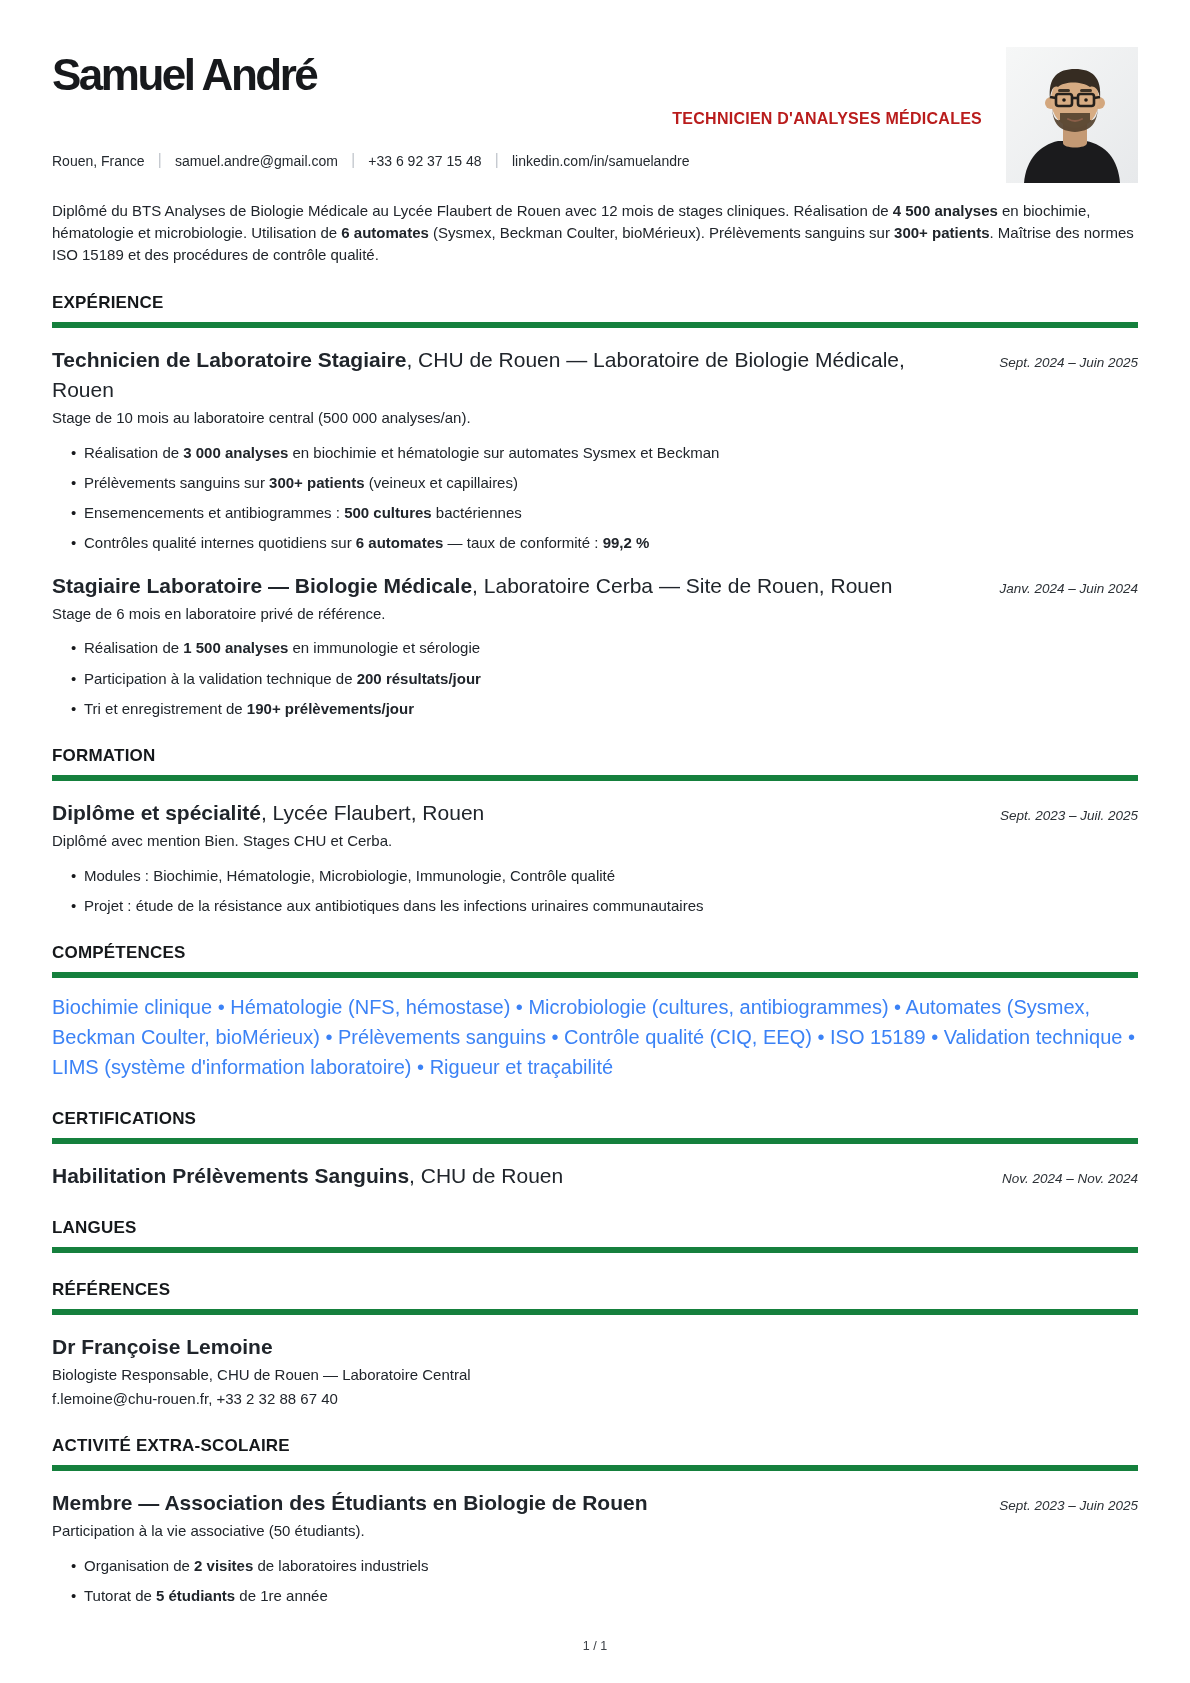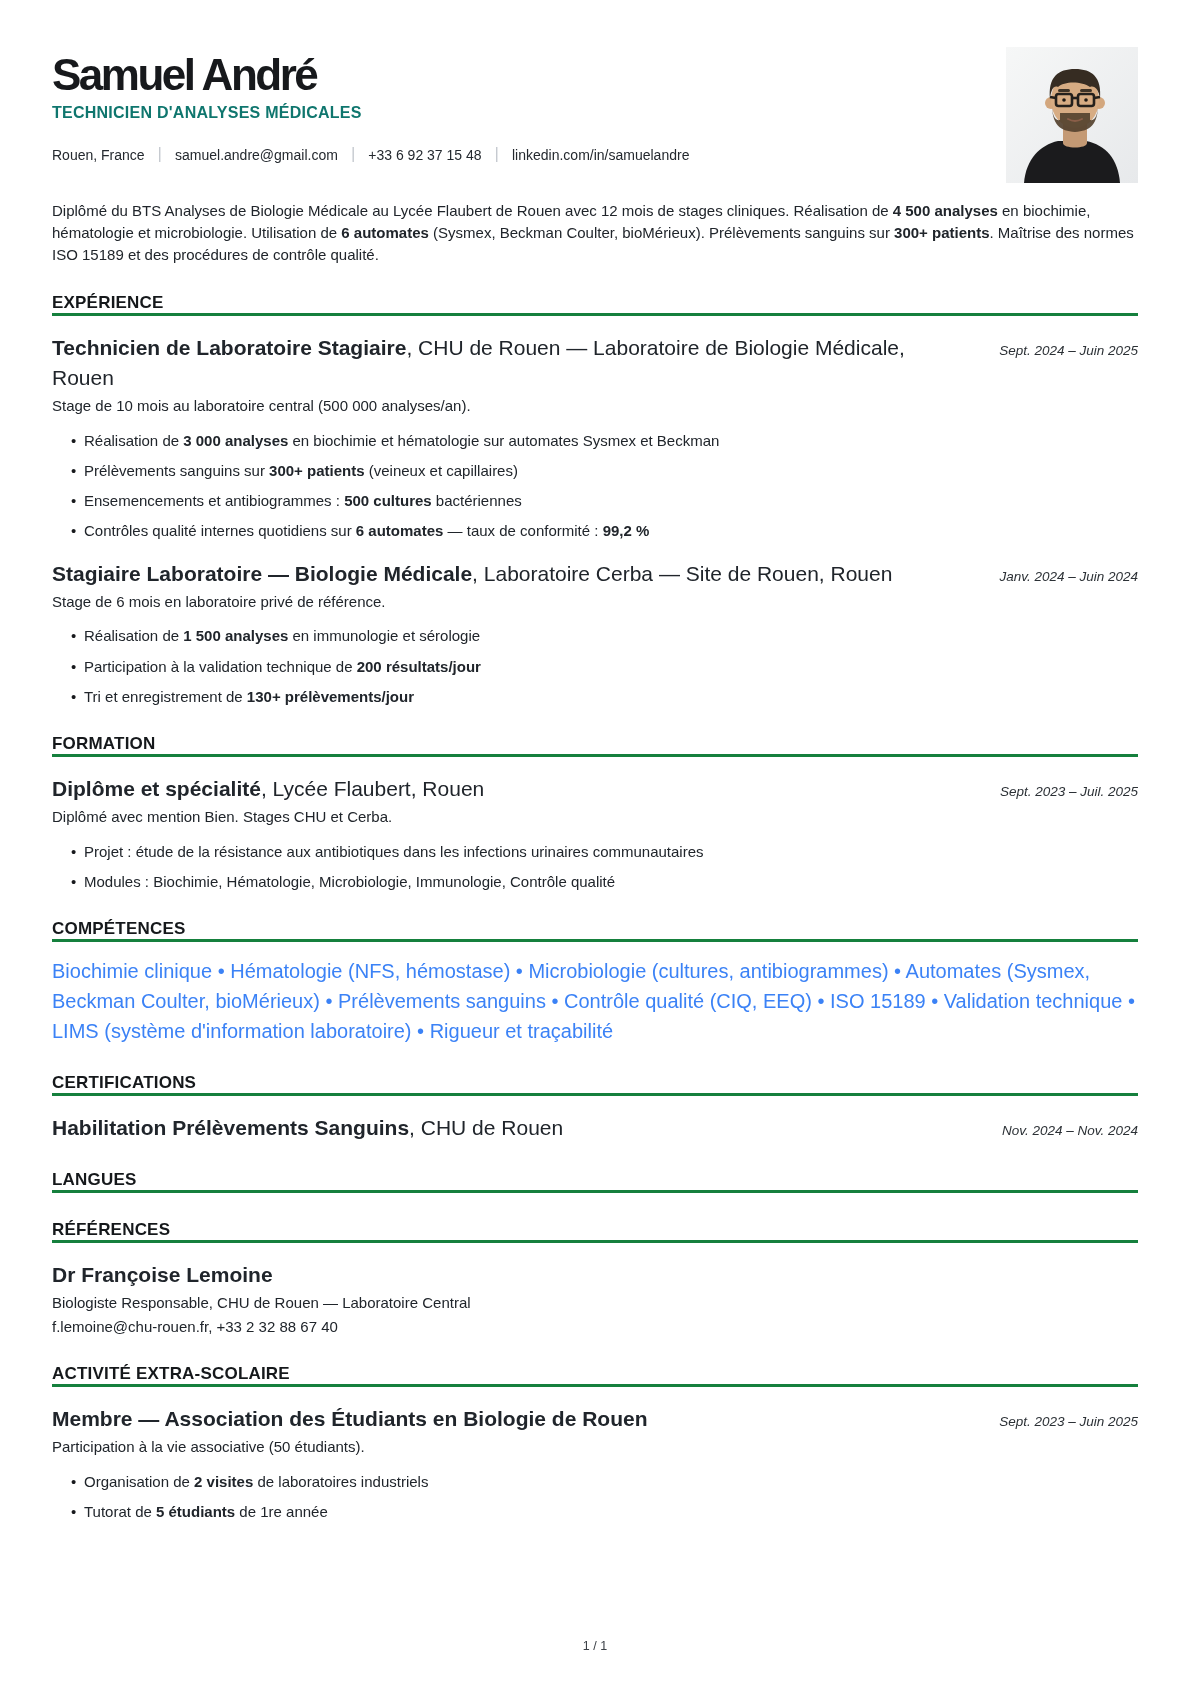--- a/index.html
+++ b/index.html
@@ -16,22 +16,23 @@
     display:flex; flex-direction:column;
   }
   
   .hdr { display:flex; justify-content:space-between; align-items:flex-start; }
   .hdr-left { flex:1 1 auto; min-width:0; }
   h1.name {
     margin:0; font-size:44px; line-height:1.04; font-weight:700;
     letter-spacing:-2.5px; color:#17191c;
   }
   .job-title {
-    margin-top:6px; font-size:16px; font-weight:700; letter-spacing:.25px;
-    color:#0f766e;
+    margin-top:12px; font-size:16px; font-weight:700; letter-spacing:.25px;
+    color:#b91c1c;
+    text-align:right;
   }
   .contact {
     margin-top:23px; font-size:14px; color:#24292f;
     display:flex; align-items:center; flex-wrap:wrap;
   }
   .contact .c-item { white-space:nowrap; }
   .contact .sep {
     color:#c6cad0; padding:0 13px; font-size:17px; font-weight:400;
     position:relative; top:-1px;
   }
@@ -40,21 +41,21 @@
     overflow:hidden;
   }
   .photo svg { display:block; width:100%; height:100%; }
   
   .summary {
     margin:17px 0 0 0; font-size:15px; line-height:1.47; color:#20252b;
   }
   
   section { margin-top:27px; }
   h2.sec-h {
-    margin:0; border-bottom:3px solid #15803d;
+    margin:0; padding-bottom:9px; border-bottom:6px solid #15803d;
     font-size:17px; font-weight:700; letter-spacing:.2px; color:#15181b;
   }
   .body-text { margin:14px 0 0 0; font-size:20px; line-height:1.5; color:#3b82f6; }
   .entry { margin-top:17px; }
   .entry-head { display:flex; justify-content:space-between; align-items:baseline; }
   .entry-title { font-size:21px; line-height:1.42; color:#20252b; }
   .entry-date {
     font-size:13.5px; font-style:italic; color:#2c3136;
     white-space:nowrap; margin-left:44px; flex:0 0 auto;
   }
@@ -154,35 +155,35 @@
         </div>
         <div class="entry">
           <div class="entry-head">
             <div class="entry-title"><b>Stagiaire Laboratoire — Biologie Médicale</b>, Laboratoire Cerba — Site de Rouen, Rouen</div>
             <div class="entry-date">Janv. 2024 – Juin 2024</div>
           </div>
           <div class="entry-sub">Stage de 6 mois en laboratoire privé de référence.</div>
           <ul class="blist">
             <li>Réalisation de <b>1 500 analyses</b> en immunologie et sérologie</li>
             <li>Participation à la validation technique de <b>200 résultats/jour</b></li>
-            <li>Tri et enregistrement de <b>130+ prélèvements/jour</b></li>
+            <li>Tri et enregistrement de <b>190+ prélèvements/jour</b></li>
           </ul>
         </div>
       </section>
       <section>
         <h2 class="sec-h">FORMATION</h2>
         <div class="entry">
           <div class="entry-head">
             <div class="entry-title"><b>Diplôme et spécialité</b>, Lycée Flaubert, Rouen</div>
             <div class="entry-date">Sept. 2023 – Juil. 2025</div>
           </div>
           <div class="entry-sub">Diplômé avec mention Bien. Stages CHU et Cerba.</div>
           <ul class="blist">
+            <li>Modules : Biochimie, Hématologie, Microbiologie, Immunologie, Contrôle qualité</li>
             <li>Projet : étude de la résistance aux antibiotiques dans les infections urinaires communautaires</li>
-            <li>Modules : Biochimie, Hématologie, Microbiologie, Immunologie, Contrôle qualité</li>
           </ul>
         </div>
       </section>
       <section>
         <h2 class="sec-h">COMPÉTENCES</h2>
         <p class="body-text">Biochimie clinique • Hématologie (NFS, hémostase) • Microbiologie (cultures, antibiogrammes) • Automates (Sysmex, Beckman Coulter, bioMérieux) • Prélèvements sanguins • Contrôle qualité (CIQ, EEQ) • ISO 15189 • Validation technique • LIMS (système d'information laboratoire) • Rigueur et traçabilité</p>
       </section>
       <section>
         <h2 class="sec-h">CERTIFICATIONS</h2>
         <div class="entry">

